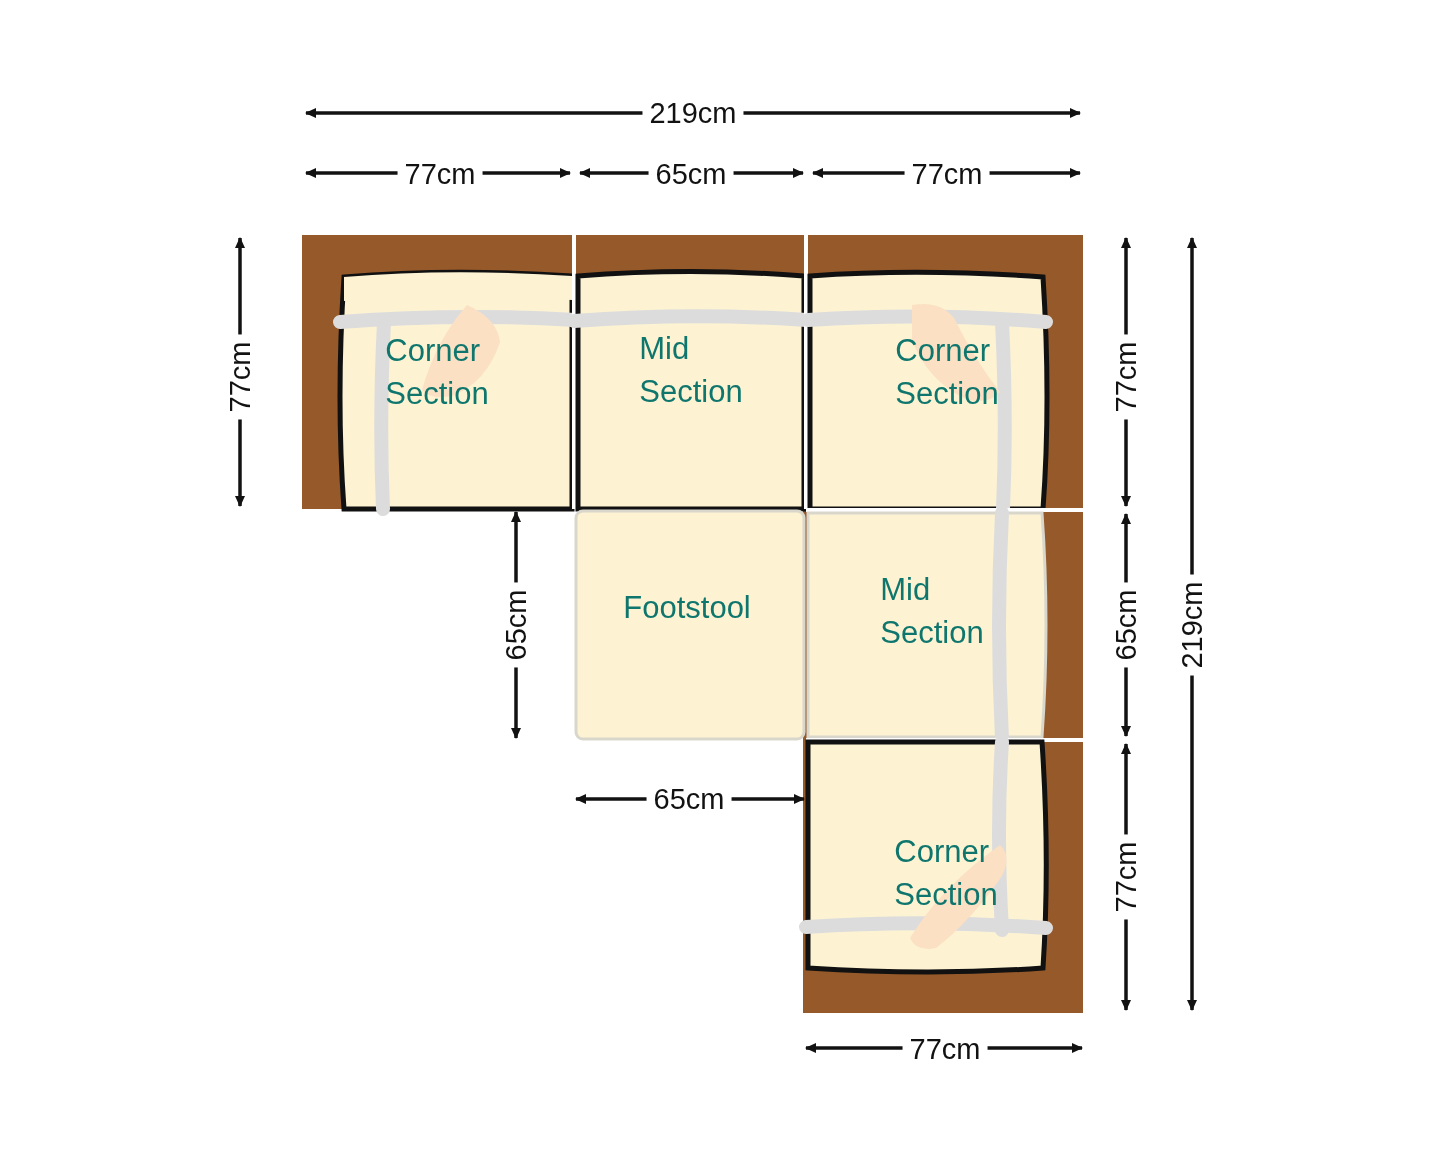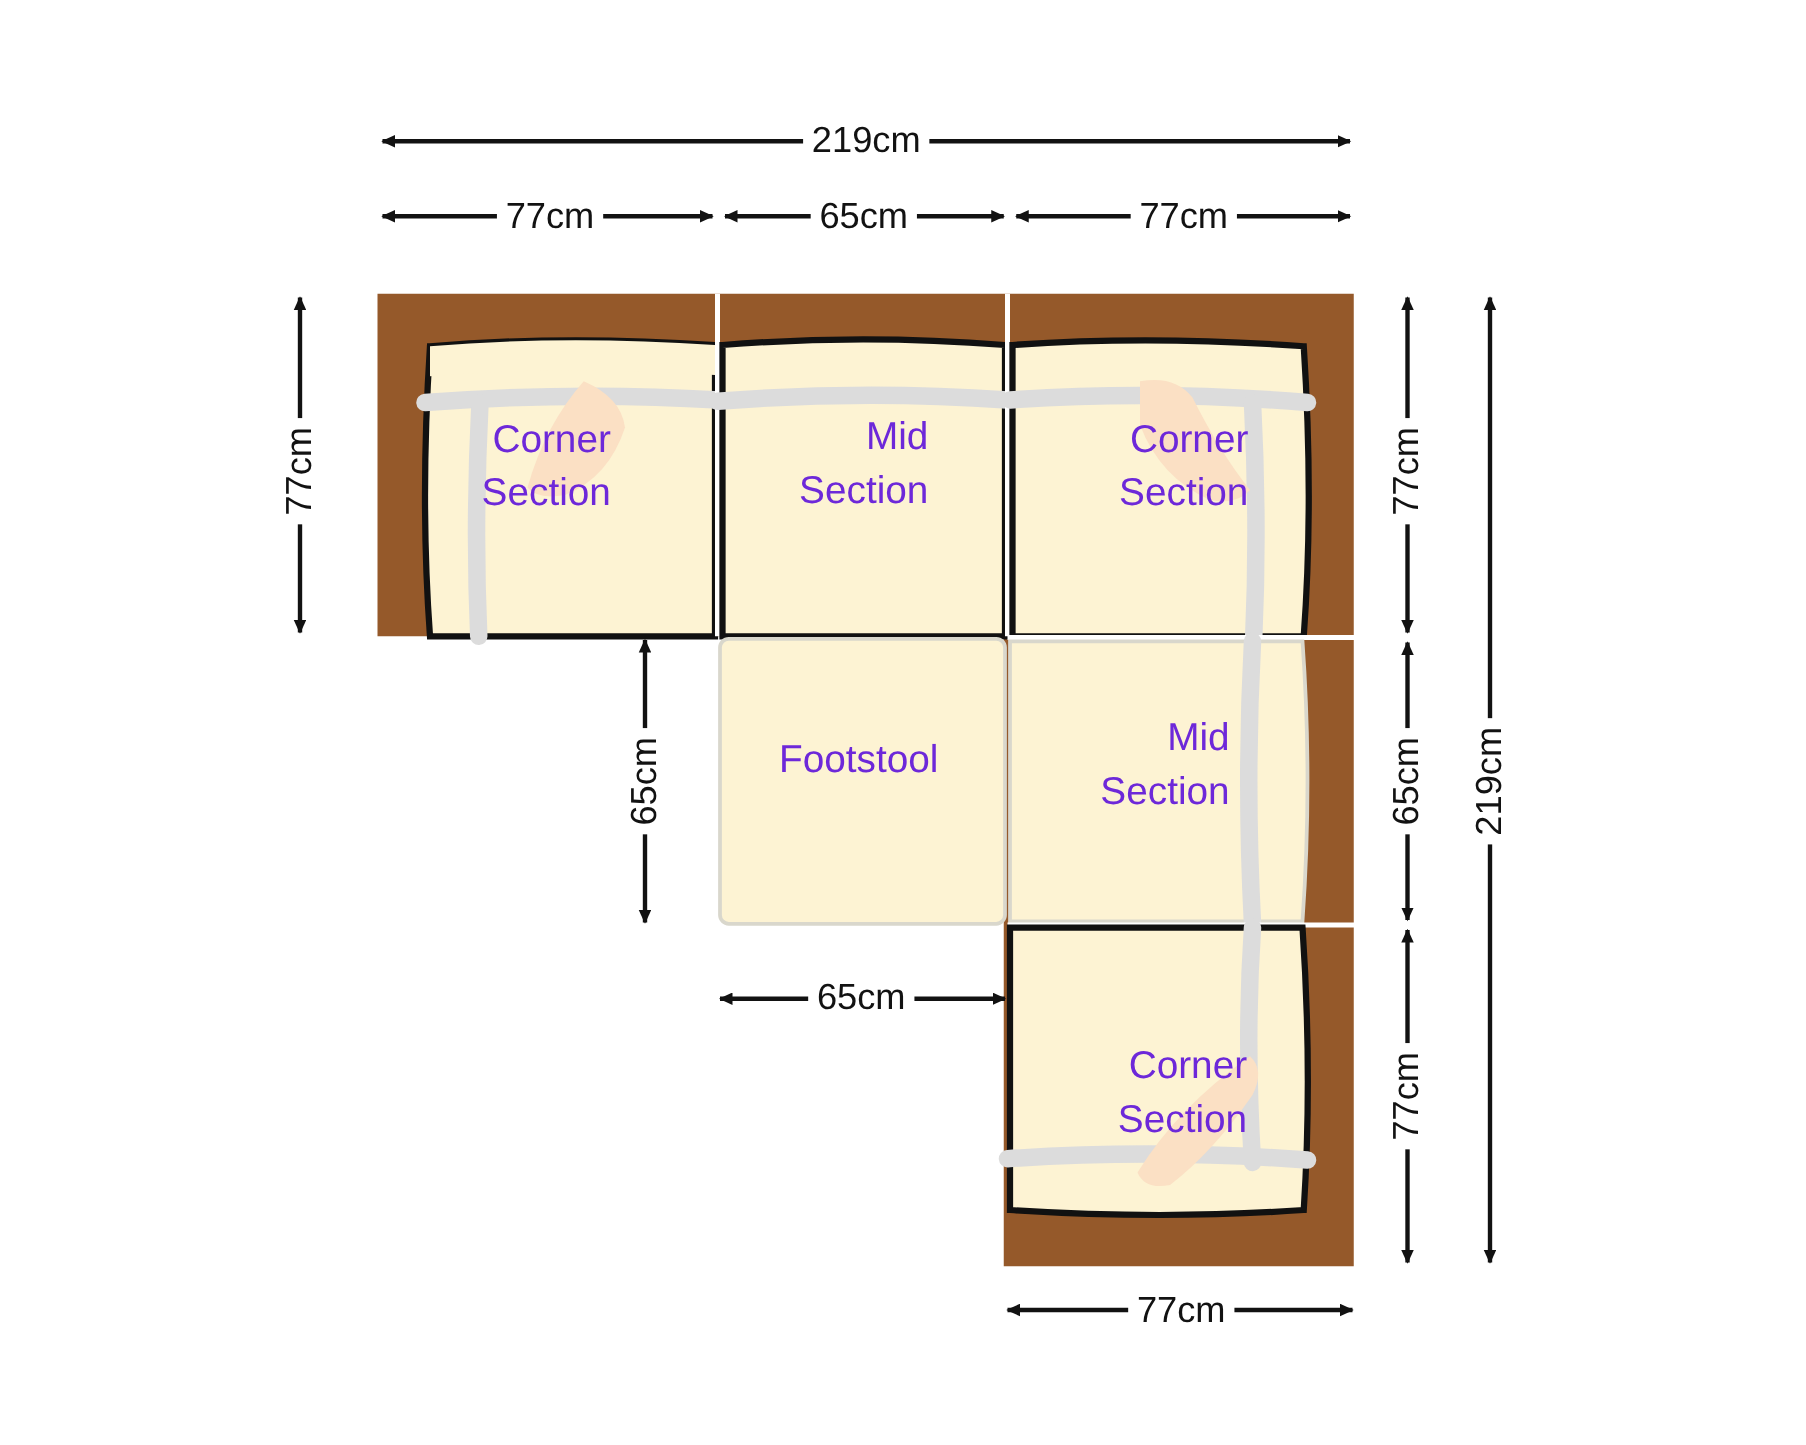--- a/index.html
+++ b/index.html
@@ -41,22 +41,22 @@
     transform-origin: 50% 50%;
     transform: translate(-50%, -50%) rotate(-90deg);
   }
   .dim-label.horiz {
     transform: translate(-50%, -50%);
   }
   .seat-label {
     position: absolute;
     font-size: 31px;
     line-height: 1.38;
-    text-align: right;
-    color: #6d28d9;
+    text-align: left;
+    color: #0f766e;
     white-space: pre-line;
     transform: translate(-50%, -50%);
     pointer-events: none;
   }
 </style>
 </head>
 <body>
 
 <div id="stage">
 

